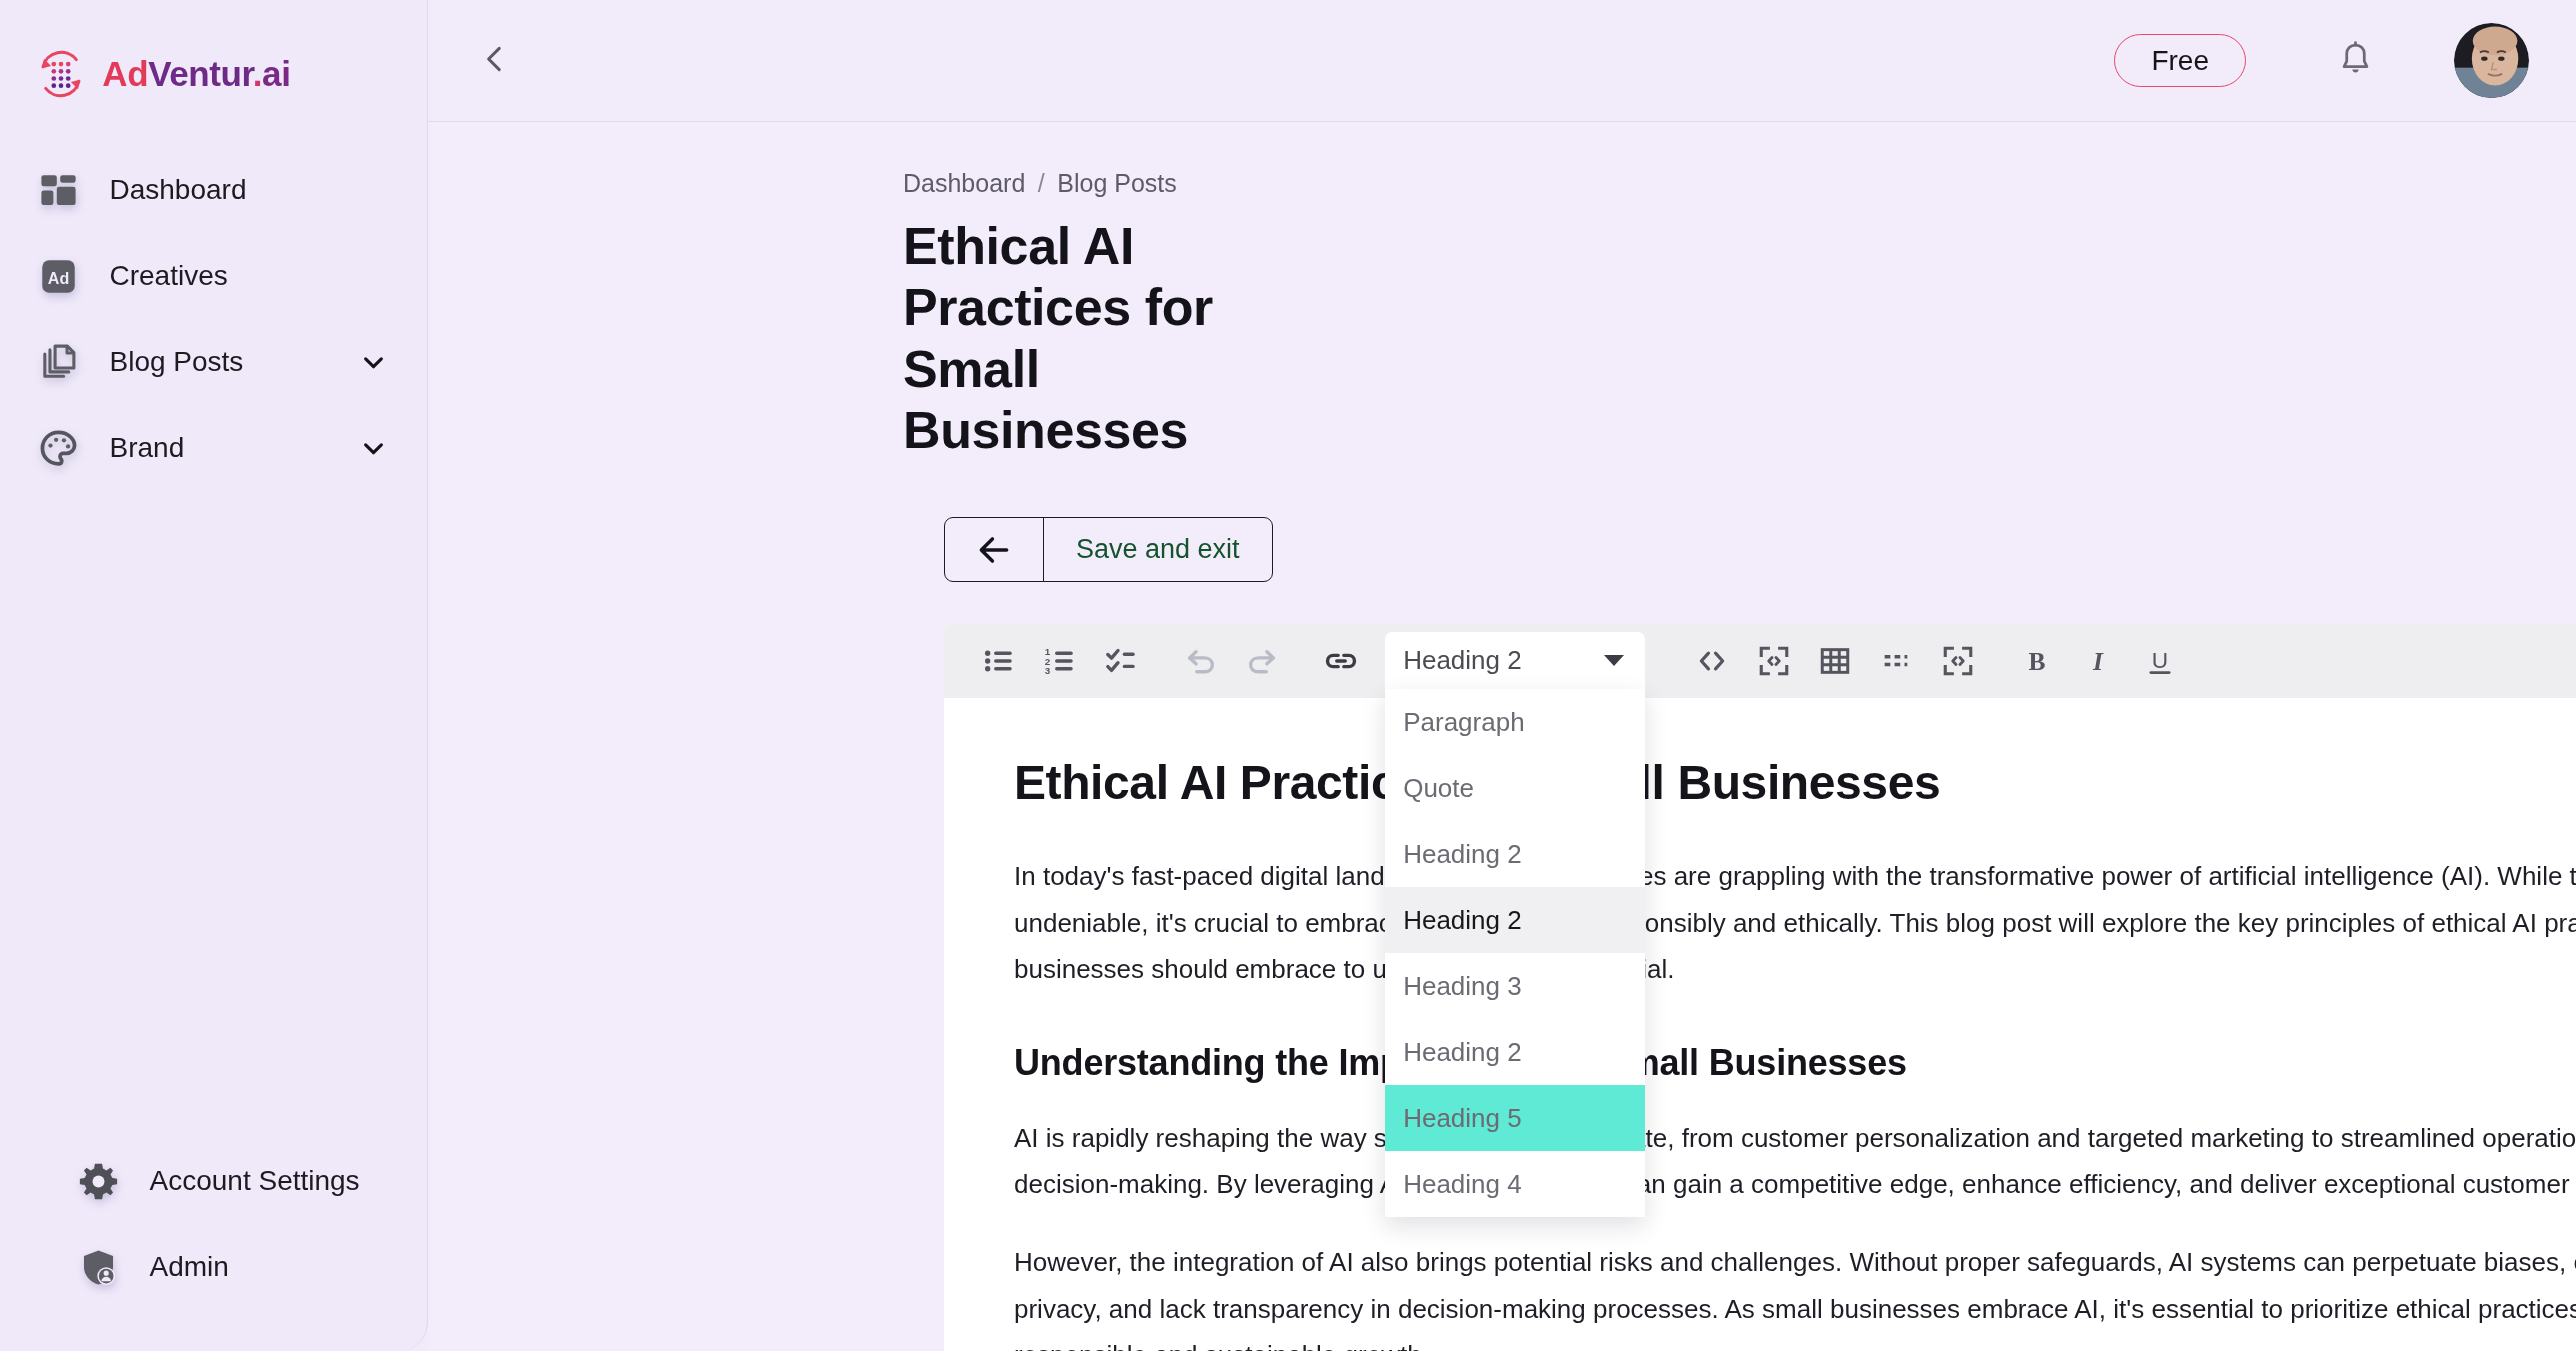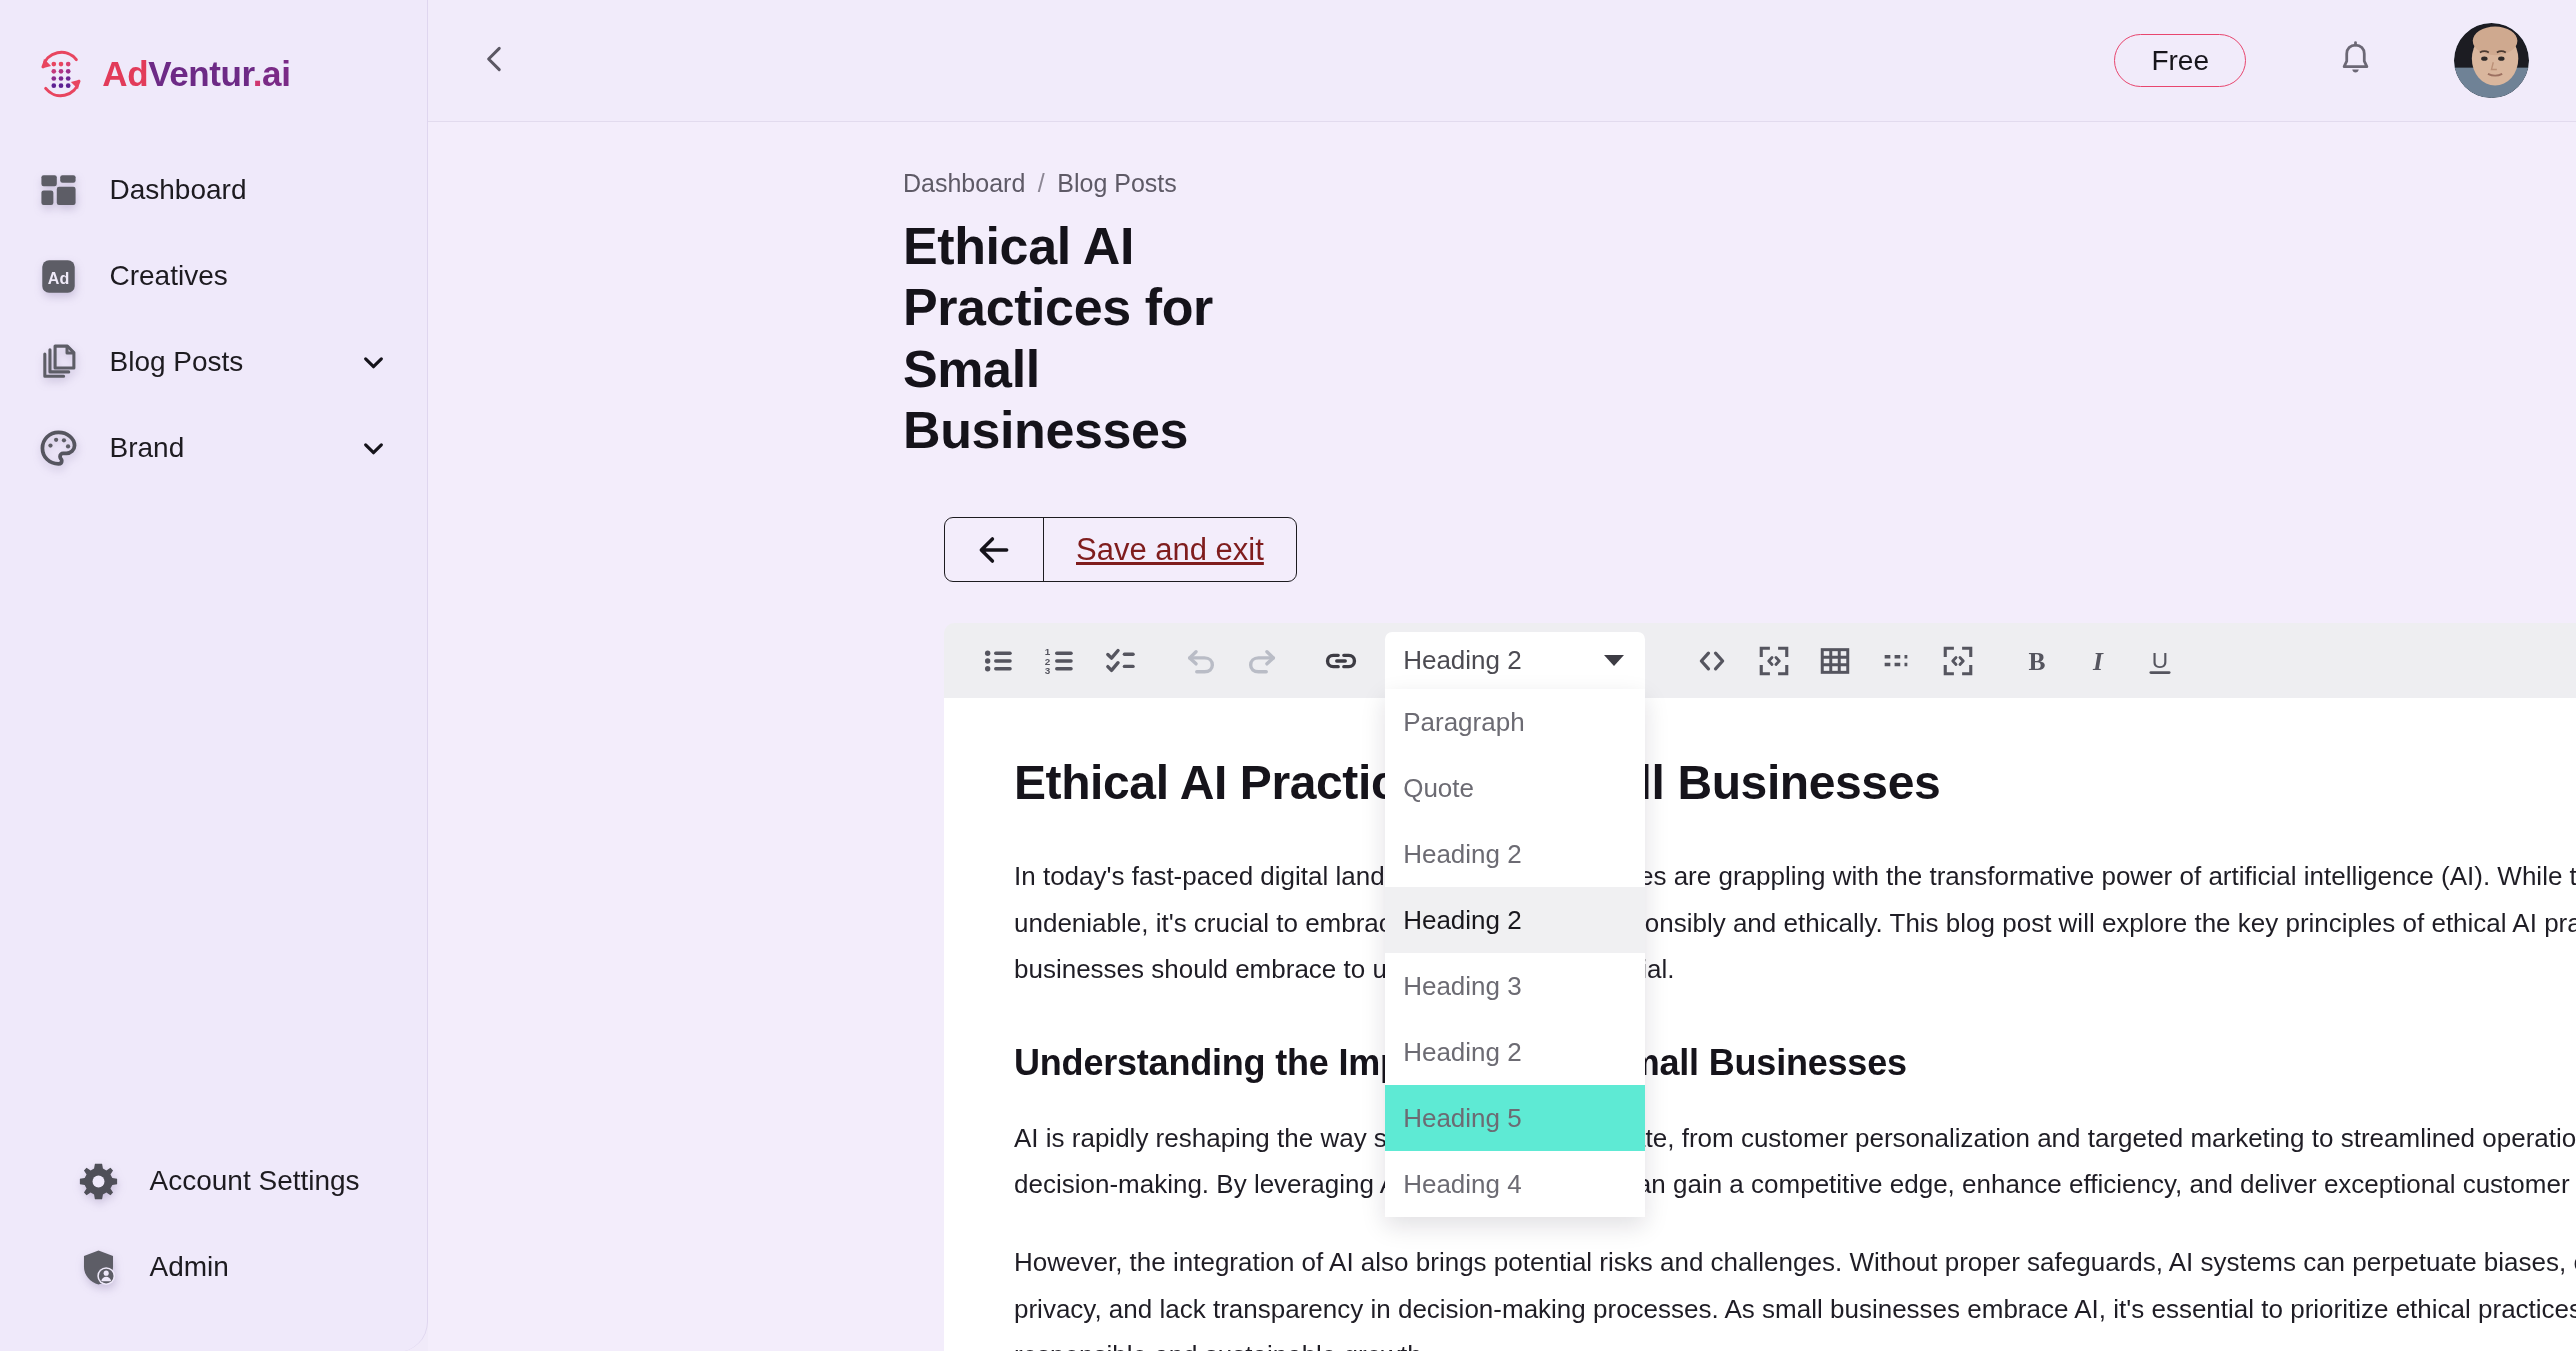--- a/index.html
+++ b/index.html
@@ -99,21 +99,21 @@
     border: 1.8px solid #1d1b20; border-radius: 9px;
     background: #f3edfb; overflow: hidden; cursor: pointer;
     height: 65px;
   }
   .save-btn-arrow {
     width: 99px; display: flex; align-items: center; justify-content: center;
     border-right: 1.8px solid #1d1b20;
   }
   .save-btn-label {
     display: flex; align-items: center; padding: 0 32px;
-    font-size: 31px; color: #7f1d1d; white-space: nowrap; text-decoration: underline;
+    font-size: 27px; color: #14532d; white-space: nowrap;
   }
 
   
   .editor-wrap {
     margin: 41px 0 0 516px;
     width: 1963px;
     border-radius: 12.5px 12.5px 0 0;
     overflow: visible;
     position: relative;
   }

